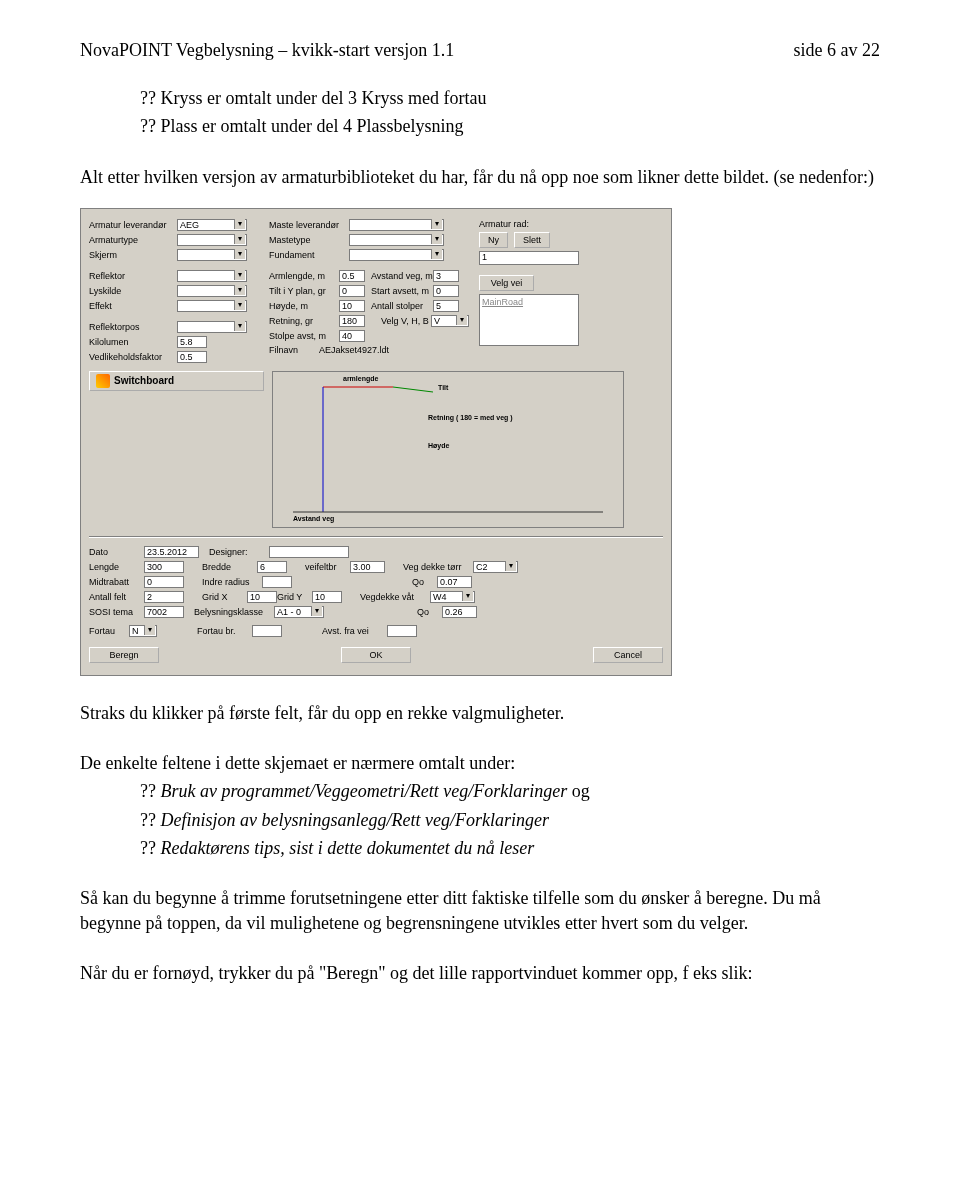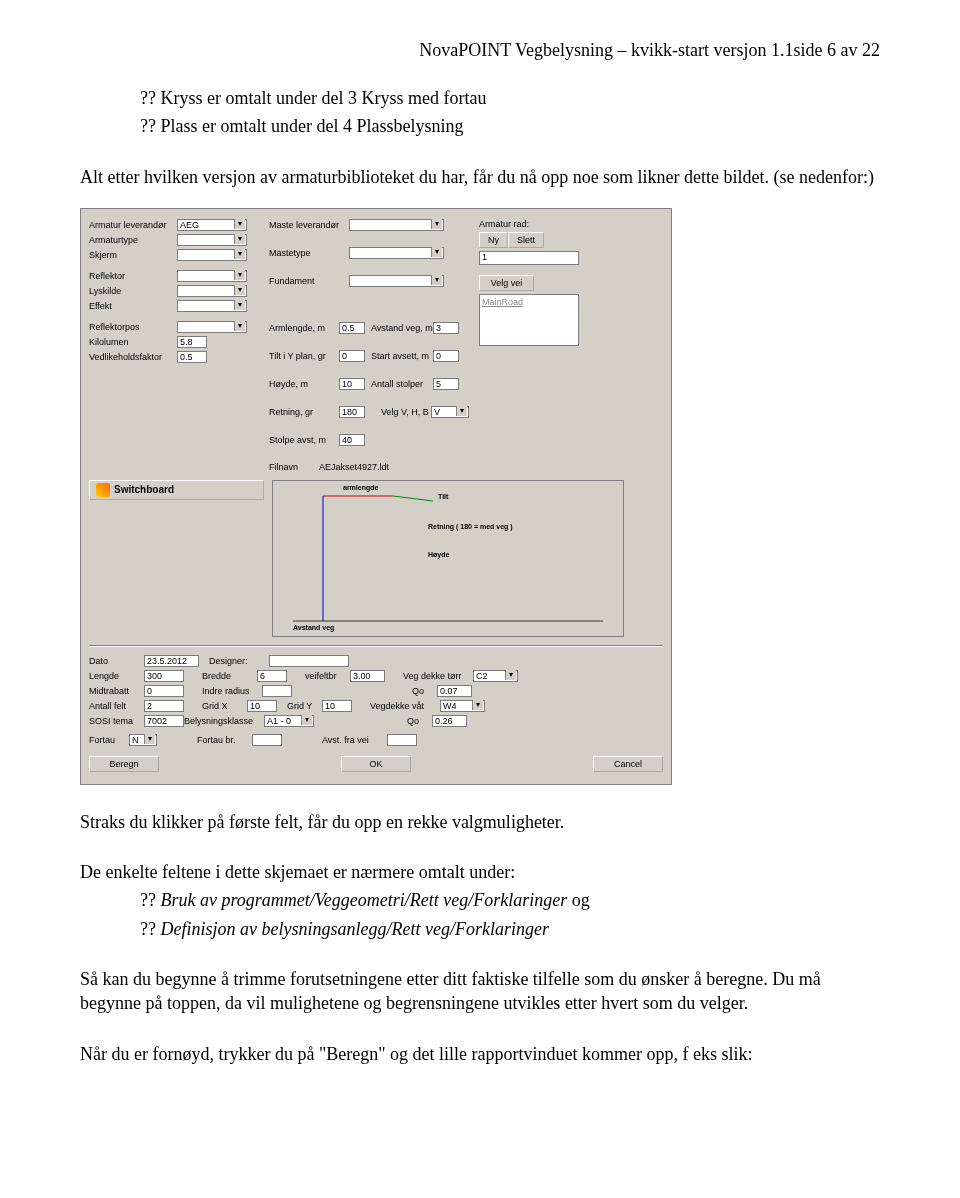--- a/index.html
+++ b/index.html
@@ -7,21 +7,21 @@
     font-size: 18px;
     color: #000;
     margin: 0;
     padding: 40px 80px;
     width: 960px;
     box-sizing: border-box;
     background: #fff;
   }
   .header-row {
     display: flex;
-    justify-content: flex-end;
+    justify-content: space-between;
     margin-bottom: 25px;
   }
   .indent {
     padding-left: 60px;
   }
   .indent1 {
     padding-left: 60px;
   }
   p {
     margin: 0 0 4px 0;
@@ -193,21 +193,21 @@
         <div class="row">
             <span class="lbl" style="width:88px">Kilolumen</span>
             <div class="fld" style="width:30px">5.8</div>
           </div>
         <div class="row">
             <span class="lbl" style="width:88px">Vedlikeholdsfaktor</span>
             <div class="fld" style="width:30px">0.5</div>
           </div>
       </div>
 
-      <div class="col" style="width:200px;gap:16px;">
+      <div class="col" style="width:200px;gap:3px;">
         <div class="row">
             <span class="lbl" style="width:80px">Maste leverandør</span>
             <div class="fld fld-dd" style="width:95px"></div>
           </div>
         <div class="row">
             <span class="lbl" style="width:80px">Mastetype</span>
             <div class="fld fld-dd" style="width:95px"></div>
           </div>
         <div class="row">
             <span class="lbl" style="width:80px">Fundament</span>
@@ -243,21 +243,21 @@
             <div class="fld" style="width:26px">40</div>
           </div>
         <div class="row">
             <span class="lbl" style="width:50px">Filnavn</span>
             <span class="lbl">AEJakset4927.ldt</span>
           </div>
       </div>
 
       <div class="col" style="width:160px;gap:3px;align-items:flex-start;">
         <span class="lbl">Armatur rad:</span>
-        <div class="row" style="">
+        <div class="row" style="gap:6px">
           <button class="btn-win">Ny</button>
           <button class="btn-win">Slett</button>
         </div>
         <div class="fld" style="width:100px;height:14px">1</div>
         <div style="height:4px"></div>
         <button class="btn-win" style="width:55px">Velg vei</button>
         <div class="big-list">MainRoad</div>
       </div>
     </div>
 
@@ -308,29 +308,29 @@
         <span class="lbl" style="width:60px;margin-left:18px">Indre radius</span>
           <div class="fld" style="width:30px"></div>
         <span class="lbl" style="width:25px;margin-left:120px">Qo</span>
           <div class="fld" style="width:35px">0.07</div>
       </div>
       <div class="row">
         <span class="lbl" style="width:55px">Antall felt</span>
           <div class="fld" style="width:40px">2</div>
         <span class="lbl" style="width:45px;margin-left:18px">Grid X</span>
           <div class="fld" style="width:30px">10</div>
-        <span class="lbl" style="width:35px;margin-left:10px">Grid Y</span>
+        <span class="lbl" style="width:35px;">Grid Y</span>
           <div class="fld" style="width:30px">10</div>
         <span class="lbl" style="width:70px;margin-left:18px">Vegdekke våt</span>
           <div class="fld fld-dd" style="width:45px">W4</div>
       </div>
       <div class="row">
         <span class="lbl" style="width:55px">SOSI tema</span>
           <div class="fld" style="width:40px">7002</div>
-        <span class="lbl" style="width:80px;">Belysningsklasse</span>
+        <span class="lbl" style="width:80px;margin-left:10px">Belysningsklasse</span>
           <div class="fld fld-dd" style="width:50px">A1 - 0</div>
         <span class="lbl" style="width:25px;margin-left:93px">Qo</span>
           <div class="fld" style="width:35px">0.26</div>
       </div>
       <div class="row" style="margin-top:4px">
         <span class="lbl" style="width:40px">Fortau</span>
           <div class="fld fld-dd" style="width:28px">N</div>
         <span class="lbl" style="width:55px;margin-left:40px">Fortau br.</span>
           <div class="fld" style="width:30px"></div>
         <span class="lbl" style="width:65px;margin-left:40px">Avst. fra vei</span>
@@ -345,17 +345,18 @@
     </div>
   </div>
 </div>
 
 <p>Straks du klikker på første felt, får du opp en rekke valgmuligheter.</p>
 <div class="spacer-md"></div>
 <p>De enkelte feltene i dette skjemaet er nærmere omtalt under:</p>
 <div class="indent">
   <p><span>?? </span><span class="italic">Bruk av programmet/Veggeometri/Rett veg/Forklaringer</span><span> og</span></p>
   <p><span>?? </span><span class="italic">Definisjon av belysningsanlegg/Rett veg/Forklaringer</span></p>
+  <p><span>?? </span><span class="italic">Redaktørens tips, sist i dette dokumentet du nå leser</span></p>
 </div>
 <div class="spacer-md"></div>
 <p>Så kan du begynne å trimme forutsetningene etter ditt faktiske tilfelle som du ønsker å beregne. Du må begynne på toppen, da vil mulighetene og begrensningene utvikles etter hvert som du velger.</p>
 <div class="spacer-md"></div>
 <p>Når du er fornøyd, trykker du på "Beregn" og det lille rapportvinduet kommer opp, f eks slik:</p>
 
 </body></html>

